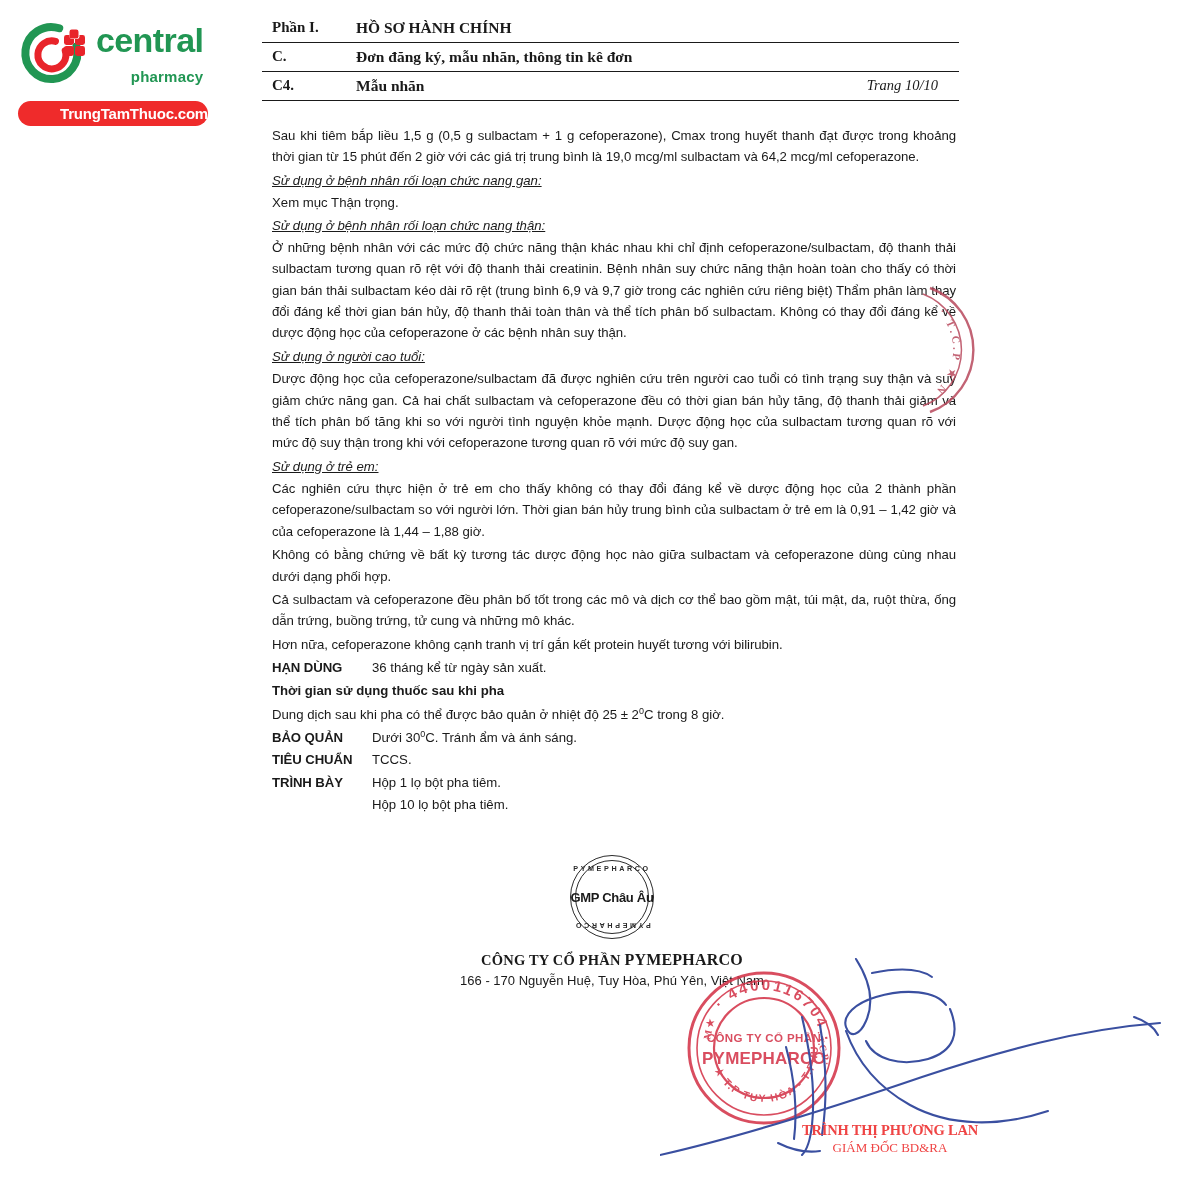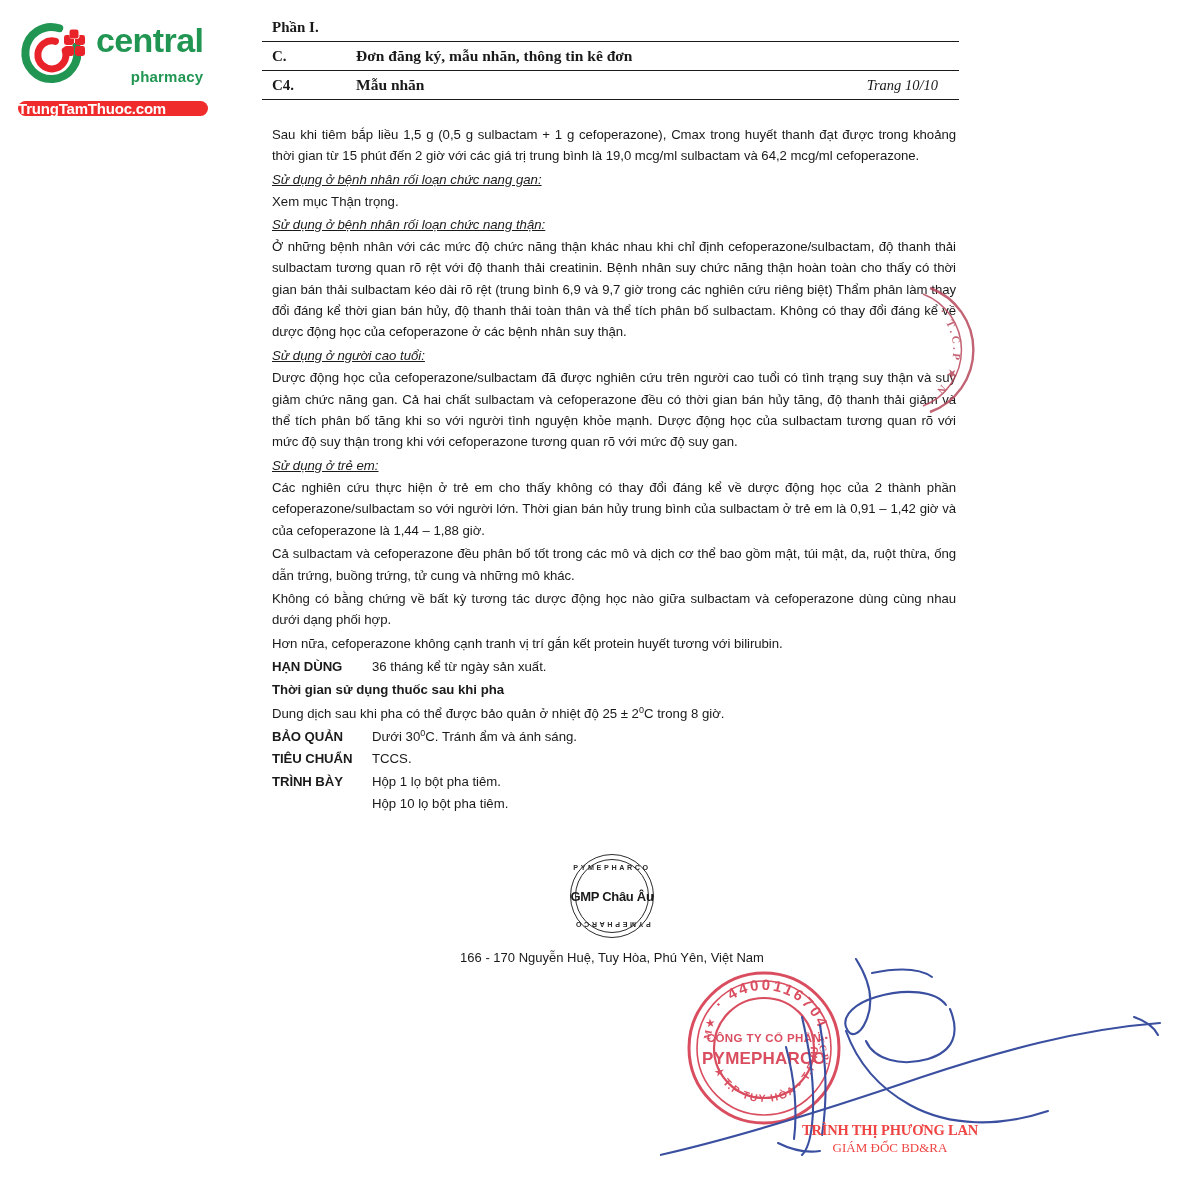--- a/index.html
+++ b/index.html
@@ -52,47 +52,47 @@
     color: #219653;
     display: block;
     text-align: right;
     letter-spacing: 0.2px;
     margin-top: 12px;
   }
   #brand-banner {
     margin-top: 9px;
     margin-left: 10px;
     width: 190px;
-    height: 15px;
+    height: 25px;
     background: #ef2b2b;
     border-radius: 13px;
     display: flex;
     align-items: center;
-    justify-content: flex-start;
+    justify-content: flex-end;
   }
   #brand-banner span {
     color: #ffffff;
     font-size: 15px;
     font-weight: 700;
     letter-spacing: -0.2px;
   }
 
   
   #sheet {
     position: absolute;
     left: 262px;
     top: 14px;
     width: 700px;
     height: 1170px;
   }
 
   
   .hdr-row {
     display: flex;
-    align-items: center;
+    align-items: flex-start;
     padding: 5px 2px 5px 10px;
   }
   .hdr-rule {
     height: 0;
     border-top: 1.6px solid #1a1a1a;
     width: 697px;
   }
   .hdr-rule.thin { border-top-width: 1.2px; }
   .hdr-code {
     font-family: "Liberation Serif", serif;
@@ -304,20 +304,21 @@
   <div id="brand-banner">
     <span>TrungTamThuoc.com</span>
   </div>
 </div>
 
 <div id="sheet">
 
   <div>
     <div class="hdr-row">
       <span class="hdr-code">Phần I.</span>
+      <span class="hdr-title">HỒ SƠ HÀNH CHÍNH</span>
     </div>
     <div class="hdr-rule"></div>
     <div class="hdr-row">
       <span class="hdr-code">C.</span>
       <span class="hdr-title">Đơn đăng ký, mẫu nhãn, thông tin kê đơn</span>
     </div>
     <div class="hdr-rule thin"></div>
     <div class="hdr-row">
       <span class="hdr-code">C4.</span>
       <span class="hdr-title">Mẫu nhãn</span>
@@ -334,22 +335,22 @@
 
     <p class="subhead">Sử dụng ở bệnh nhân rối loạn chức nang thận:</p>
     <p class="para">Ở những bệnh nhân với các mức độ chức năng thận khác nhau khi chỉ định cefoperazone/sulbactam, độ thanh thải sulbactam tương quan rõ rệt với độ thanh thải creatinin. Bệnh nhân suy chức năng thận hoàn toàn cho thấy có thời gian bán thải sulbactam kéo dài rõ rệt (trung bình 6,9 và 9,7 giờ trong các nghiên cứu riêng biệt) Thẩm phân làm thay đổi đáng kể thời gian bán hủy, độ thanh thải toàn thân và thể tích phân bố sulbactam. Không có thay đổi đáng kể về dược động học của cefoperazone ở các bệnh nhân suy thận.</p>
 
     <p class="subhead">Sử dụng ở người cao tuổi:</p>
     <p class="para">Dược động học của cefoperazone/sulbactam đã được nghiên cứu trên người cao tuổi có tình trạng suy thận và suy giảm chức năng gan. Cả hai chất sulbactam và cefoperazone đều có thời gian bán hủy tăng, độ thanh thải giảm và thể tích phân bố tăng khi so với người tình nguyện khỏe mạnh. Dược động học của sulbactam tương quan rõ với mức độ suy thận trong khi với cefoperazone tương quan rõ với mức độ suy gan.</p>
 
     <p class="subhead">Sử dụng ở trẻ em:</p>
     <p class="para">Các nghiên cứu thực hiện ở trẻ em cho thấy không có thay đổi đáng kể về dược động học của 2 thành phần cefoperazone/sulbactam so với người lớn. Thời gian bán hủy trung bình của sulbactam ở trẻ em là 0,91 – 1,42 giờ và của cefoperazone là 1,44 – 1,88 giờ.</p>
 
+    <p class="para">Không có bằng chứng về bất kỳ tương tác dược động học nào giữa sulbactam và cefoperazone dùng cùng nhau dưới dạng phối hợp.</p>
     <p class="para">Cả sulbactam và cefoperazone đều phân bố tốt trong các mô và dịch cơ thể bao gồm mật, túi mật, da, ruột thừa, ống dẫn trứng, buồng trứng, tử cung và những mô khác.</p>
-    <p class="para">Không có bằng chứng về bất kỳ tương tác dược động học nào giữa sulbactam và cefoperazone dùng cùng nhau dưới dạng phối hợp.</p>
     <p class="para">Hơn nữa, cefoperazone không cạnh tranh vị trí gắn kết protein huyết tương với bilirubin.</p>
 
     <div class="lbl-row">
       <span class="lbl-key">HẠN DÙNG</span>
       <span class="lbl-val">36 tháng kể từ ngày sản xuất.</span>
     </div>
 
     <p class="bold-head">Thời gian sử dụng thuốc sau khi pha</p>
     <p class="plain"><span>Dung dịch sau khi pha có thể được bảo quản ở nhiệt độ 25 ± 2</span><sup class="deg">0</sup><span>C trong 8 giờ.</span></p>
 
@@ -372,20 +373,21 @@
 
   <div id="footer">
     <div id="gmp-seal">
       <div class="ring"></div>
       <div class="ring2"></div>
       <div class="gmp-arc top">PYMEPHARCO</div>
       <div id="gmp-center">GMP Châu Âu</div>
       <div class="gmp-arc bottom">PYMEPHARCO</div>
     </div>
     <div id="company">
+      <div id="company-name"><span>CÔNG TY CỔ PHẦN </span><span class="sc">PYMEPHARCO</span></div>
       <div id="company-addr">166 - 170 Nguyễn Huệ, Tuy Hòa, Phú Yên, Việt Nam</div>
     </div>
   </div>
 </div>
 
 <div id="stamp-edge">
   <svg viewBox="0 0 70 140" width="70" height="140">
     <path d="M10 8 A66 66 0 0 1 10 132" fill="none" stroke="#b8485c" stroke-width="2.4"></path>
     <path d="M3 14 A60 60 0 0 1 3 126" fill="none" stroke="#b8485c" stroke-width="1.5"></path>
     <path id="edgearc" d="M6 22 A56 56 0 0 1 6 118" fill="none" stroke="none"></path>

